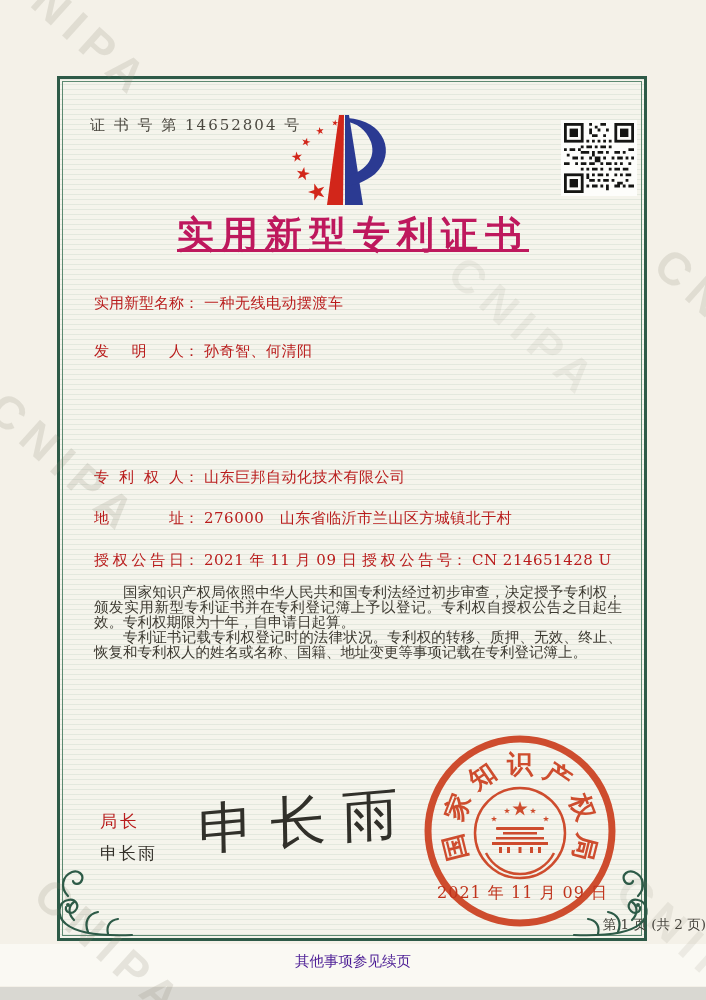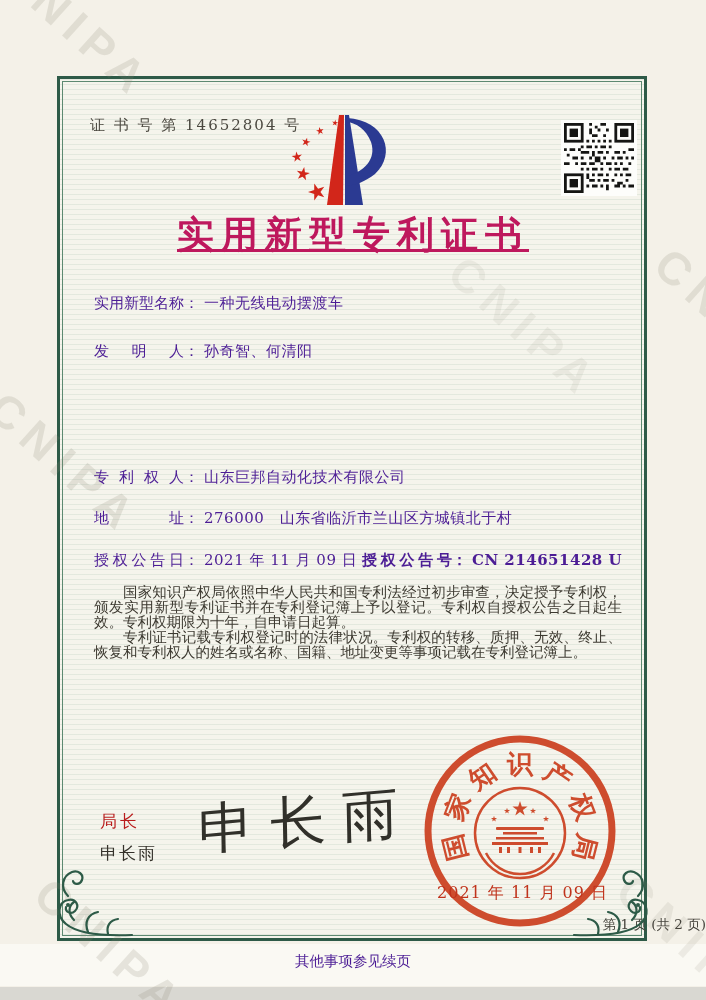--- a/index.html
+++ b/index.html
@@ -33,24 +33,24 @@
   .bottom-strip{position:absolute;left:0;right:0;bottom:0;height:13px;background:#d9d8d2;z-index:2;}
   .cert-no{position:absolute;left:90px;top:116px;z-index:4;font-size:15px;letter-spacing:2px;color:#4a473f;}
   .logo{position:absolute;left:283px;top:110px;z-index:4;}
   .qr{position:absolute;left:561px;top:120px;z-index:4;background:#fdfdfb;padding:3px;}
   .title{
     position:absolute;left:0;right:0;top:210px;z-index:4;text-align:center;
     font-size:37px;font-weight:bold;letter-spacing:7px;color:#be185d;
     font-family:"Liberation Serif","DejaVu Serif",serif;
     text-decoration:underline;
   }
-  .frow{position:absolute;left:94px;width:540px;z-index:4;font-size:15px;white-space:nowrap;color:#4c1d95;}
+  .frow{position:absolute;left:94px;width:540px;z-index:4;font-size:15px;white-space:nowrap;color:#b91c1c;}
   .flabel{display:inline-block;width:90px;text-align:justify;text-align-last:justify;vertical-align:bottom;}
   .fvalue{margin-left:5px;letter-spacing:.5px;}
-  .pair2{position:absolute;left:268px;top:0;font-weight:bold;}
+  .pair2{position:absolute;left:268px;top:0;}
   .paras{
     position:absolute;left:94px;top:585px;width:528px;z-index:4;
     font-size:14.5px;line-height:15px;text-align:justify;color:#3c3930;
   }
   .paras p{margin:0;text-indent:2em;}
   .signer-role{position:absolute;left:100px;top:810px;z-index:4;font-size:17px;letter-spacing:3px;color:#b91c1c;}
   .signer-name{position:absolute;left:100px;top:842px;z-index:4;font-size:17px;letter-spacing:2px;color:#34312a;}
   .signature{
     position:absolute;left:198px;top:784px;z-index:5;
     font-size:56px;letter-spacing:16px;color:#31302a;

